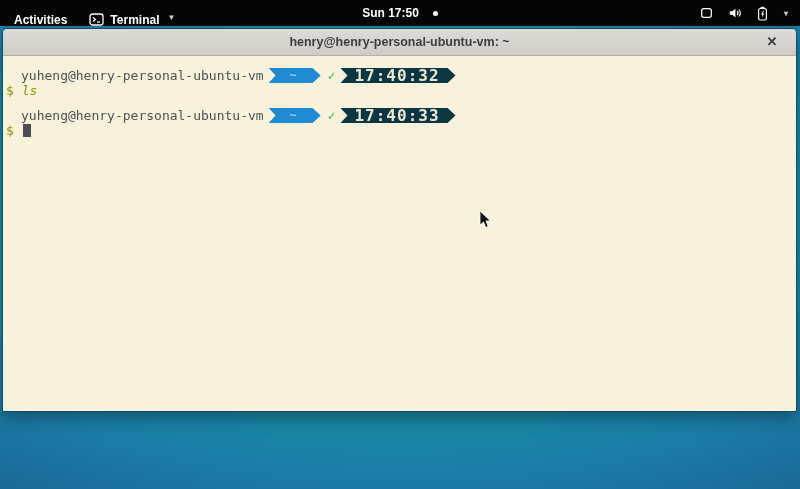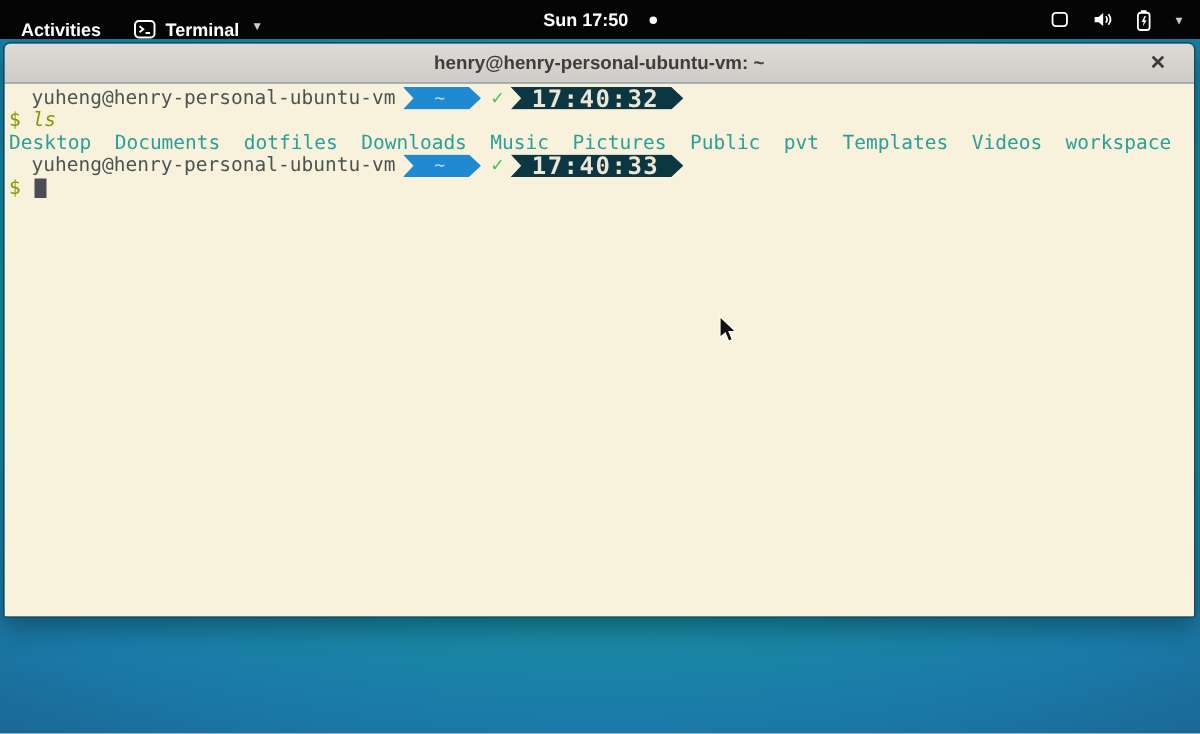--- a/index.html
+++ b/index.html
@@ -65,21 +65,21 @@
   .term {
     flex: 1;
     background: var(--terminal_bg, #f8f1dc);
     font-family: "DejaVu Sans Mono", monospace;
     font-size: 13px; line-height: 15px;
     color: var(--fg_gray, #4a5454);
     padding: 2px 0 0 3px;
     position: relative;
   }
   .trow { height: 15px; white-space: pre; display: flex; align-items: center; }
-  .prompt-row { padding-left: 15px; }
+  .prompt-row { padding-left: 15px; margin-top: 10px; }
 
   .flag {
     display: inline-flex; align-items: center; justify-content: center;
     height: 15px; margin-left: 5px;
     clip-path: polygon(0 0, calc(100% - 8px) 0, 100% 50%, calc(100% - 8px) 100%, 0 100%, 7px 50%);
   }
   .path-flag {
     background: var(--banner_blue, #1f8ad2);
     width: 52px;
     color: #b5ddf5; font-size: 12px; padding-right: 3px;
@@ -170,23 +170,20 @@
         <span>17:40:32</span>
       </span>
     </div>
 
     <div class="trow">
       <span class="dollar">$</span>
       <span> </span>
       <span class="cmd">ls</span>
     </div>
 
-    <div class="trow">
-      <span class="dirs">Desktop  Documents  dotfiles  Downloads  Music  Pictures  Public  pvt  Templates  Videos  workspace</span>
-    </div>
 
     <div class="trow prompt-row">
       <span>yuheng@henry-personal-ubuntu-vm</span>
       <span class="flag path-flag">
         <span>~</span>
       </span>
       <span class="check">✓</span>
       <span class="flag time-flag">
         <span>17:40:33</span>
       </span>

